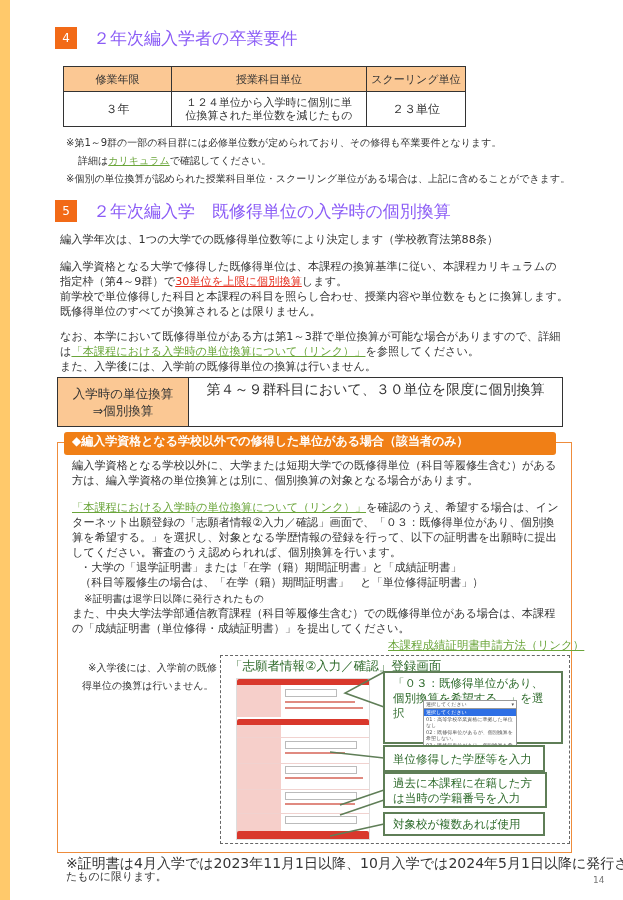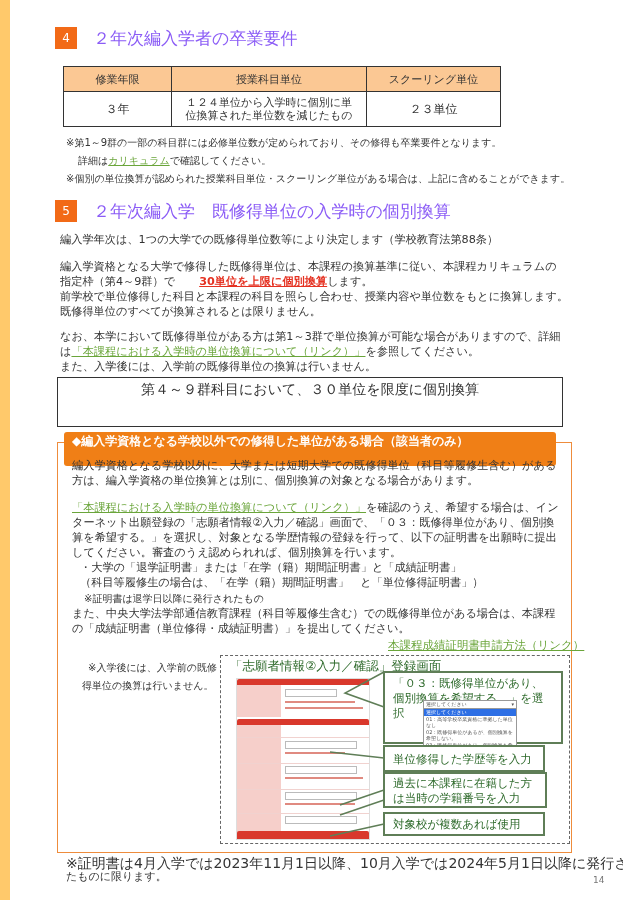--- a/index.html
+++ b/index.html
@@ -11,42 +11,42 @@
   }
   .side-bar { position: absolute; left: 0; top: 0; width: 10px; height: 900px; background: #ffc96b; }
   .abs { position: absolute; }
 
   .sec-num {
     position: absolute; width: 22px; height: 22px; background: #f26a17; color: #fff;
     font-size: 12px; line-height: 22px; text-align: center;
   }
   .sec-title { position: absolute; color: #8b5cf6; font-size: 17px; line-height: 22px; white-space: nowrap; }
 
-  table.req { position: absolute; left: 63px; top: 66px; width: 438px; border-collapse: collapse; font-size: 11px; }
+  table.req { position: absolute; left: 63px; top: 66px; width: 403px; border-collapse: collapse; font-size: 11px; }
   table.req th, table.req td { border: 1.5px solid #333; text-align: center; color: #333; }
   table.req th { background: #fbc894; height: 22px; font-weight: normal; }
   table.req td { height: 32px; line-height: 13px; background: #fff; }
 
   .note { position: absolute; font-size: 10px; line-height: 14px; white-space: nowrap; color: #333; }
   .link-green { color: #6aa53a; text-decoration: underline; }
-  .link-red { color: #e53222; text-decoration: underline; font-weight: bold; margin-left: 24px; }
+  .link-red { color: #e53222; text-decoration: underline; font-weight: normal; }
 
   .para { position: absolute; left: 60px; font-size: 11.2px; line-height: 14.5px; color: #333; white-space: nowrap; }
 
   .conv-box { position: absolute; left: 57px; top: 377px; width: 504px; height: 48px; border: 1.5px solid #333; display: flex; }
   .conv-left { width: 130px; background: #fbc894; border-right: 1.5px solid #333; font-size: 12.5px; line-height: 17px;
     display: flex; flex-direction: column; justify-content: center; align-items: center; color: #333; }
   .conv-right { flex: 1; padding: 3px 6px; }
   .conv-main { font-size: 14px; text-align: center; line-height: 17px; color: #333; }
   .conv-sub { font-size: 9.5px; line-height: 12px; color: #333; }
 
   .frame { position: absolute; left: 57px; top: 442px; width: 513px; height: 410px; border: 1.5px solid #ee8c3c; border-top: none; }
   .frame-top-l { position: absolute; left: 57px; top: 442px; width: 8px; border-top: 1.5px solid #ee8c3c; }
   .frame-top-r { position: absolute; left: 555px; top: 442px; width: 16px; border-top: 1.5px solid #ee8c3c; }
-  .frame-tab { position: absolute; left: 64px; top: 432px; width: 492px; height: 34px; background: #f07f16;
+  .frame-tab { position: absolute; left: 64px; top: 432px; width: 492px; height: 23px; background: #f07f16;
     border-radius: 3px; color: #fff; font-size: 12px; font-weight: bold; line-height: 19px; padding-left: 8px; box-sizing: border-box; white-space: nowrap; }
 
   .dash-box { position: absolute; left: 220px; top: 655px; width: 348px; height: 187px; border: 1.5px dashed #666; }
   .screen-title { position: absolute; left: 230px; top: 658px; font-size: 12.5px; color: #2e6a2b; white-space: nowrap; }
 
   .mock { position: absolute; left: 236px; top: 678px; width: 132px; height: 160px; background: #fff; border: 1px solid #ddd; }
   .mock-bar { position: absolute; left: 0; width: 132px; height: 6px; background: #d9382c; border-radius: 2px 2px 0 0; }
   .mock-row { position: absolute; left: 0; width: 132px; border-top: 1px solid #f1d2cf; }
   .mock-lbl { position: absolute; left: 0; width: 44px; background: #f6cfca; }
   .mock-line { position: absolute; height: 2px; background: #e08a80; }
@@ -103,20 +103,24 @@
 <div class="para" style="top:290px;">前学校で単位修得した科目と本課程の科目を照らし合わせ、授業内容や単位数をもとに換算します。</div>
 <div class="para" style="top:305px;">既修得単位のすべてが換算されるとは限りません。</div>
 
 <div class="para" style="top:330px;">なお、本学において既修得単位がある方は第1～3群で単位換算が可能な場合がありますので、詳細</div>
 <div class="para" style="top:345px;">
   <span>は</span><span class="link-green">「本課程における入学時の単位換算について（リンク）」</span><span>を参照してください。</span>
 </div>
 <div class="para" style="top:360px;">また、入学後には、入学前の既修得単位の換算は行いません。</div>
 
 <div class="conv-box">
+  <div class="conv-left">
+    <div>入学時の単位換算</div>
+    <div>⇒個別換算</div>
+  </div>
   <div class="conv-right">
     <div class="conv-main">第４～９群科目において、３０単位を限度に個別換算</div>
   </div>
 </div>
 
 <div class="frame"></div>
 <div class="frame-top-l"></div>
 <div class="frame-top-r"></div>
 <div class="frame-tab">◆編入学資格となる学校以外での修得した単位がある場合（該当者のみ）</div>
 

